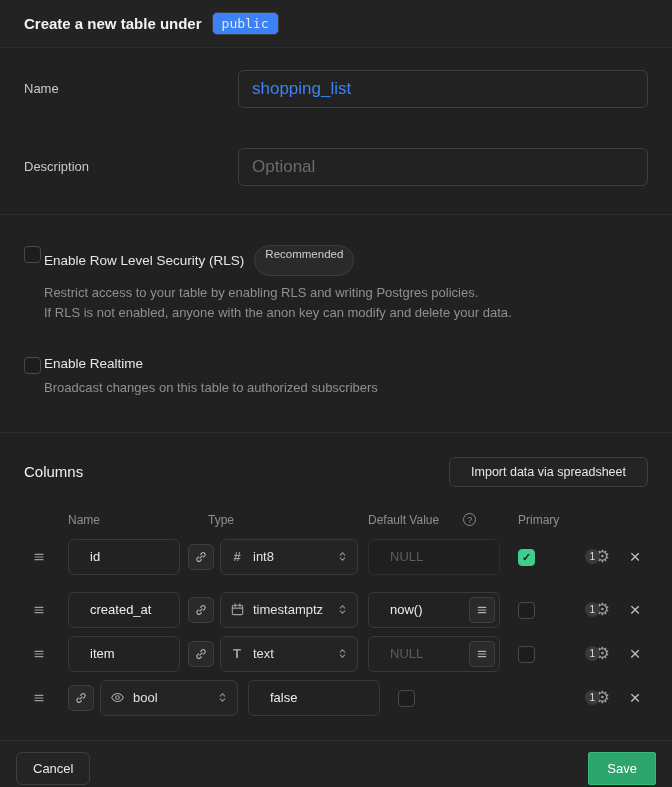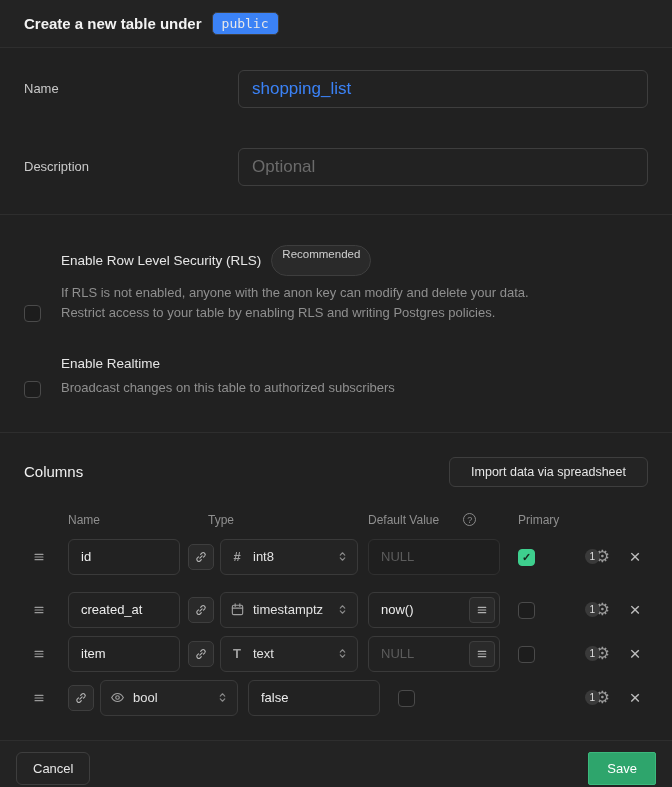--- a/index.html
+++ b/index.html
@@ -37,21 +37,21 @@
   .text-input {
     flex: 1; height: 38px;
     background: #222222; border: 1px solid #3e3e3e; border-radius: 6px;
     color: #3b82f6; font-size: 17px; padding: 7px 13px;
     font-family: inherit; outline: none;
   }
   .text-input::placeholder { color: #6b6b6b; }
 
   
   .toggle-sec { padding: 30px 24px 34px; border-bottom: 1px solid #2e2e2e; }
-  .toggle { display: flex; gap: 20px; align-items: flex-end; }
+  .toggle { display: flex; gap: 3px; align-items: flex-start; }
   .toggle + .toggle { margin-top: 34px; }
   .cb {
     width: 17px; height: 17px; flex: 0 0 17px;
     border: 1px solid #4a4a4a; border-radius: 4px;
     background: #1d1d1d; cursor: pointer;
     display: flex; align-items: center; justify-content: center;
     font-size: 11px; margin-top: 1px;
   }
   .cb.checked { background: #3ecf8e; border-color: #3ecf8e; color: #16281e; font-weight: 700; }
   .toggle-title-row { display: flex; align-items: center; gap: 10px; }
@@ -85,21 +85,21 @@
     font-size: 9px; color: #8a8a8a;
     display: inline-flex; align-items: center; justify-content: center;
   }
 
   .col-row { display: flex; align-items: center; }
   .col-row + .col-row { margin-top: 8px; }
   .col-row.pk { margin-bottom: 17px; }
   .drag { width: 14px; margin: 0 22px 0 8px; color: #9a9a9a; display: flex; cursor: grab; }
   .row-input {
     height: 36px; background: #222222; border: 1px solid #3a3a3a; border-radius: 6px;
-    color: #ededed; font-size: 13px; padding: 0 12px; font-family: inherit; outline: none;
+    color: #ededed; font-size: 13px; padding: 0 21px; font-family: inherit; outline: none;
   }
   .name-inp { width: 112px; margin-right: 8px; }
   .icon-btn {
     width: 26px; height: 26px; flex: 0 0 26px;
     background: #2a2a2a; border: 1px solid #3e3e3e; border-radius: 5px;
     color: #b0b0b0; display: flex; align-items: center; justify-content: center;
     cursor: pointer; margin-right: 6px;
   }
   .type-select {
     width: 138px; height: 36px; margin-right: 10px;
@@ -171,22 +171,22 @@
 
 <div class="toggle-sec">
   <div class="toggle">
     <span class="cb"></span>
     <div>
       <div class="toggle-title-row">
         <span class="toggle-title">Enable Row Level Security (RLS)</span>
         <span class="pill">Recommended</span>
       </div>
       <div class="toggle-desc">
+        <div>Restrict access to your table by enabling RLS and writing Postgres policies.</div>
         <div>If RLS is not enabled, anyone with the anon key can modify and delete your data.</div>
-        <div>Restrict access to your table by enabling RLS and writing Postgres policies.</div>
       </div>
     </div>
   </div>
   <div class="toggle">
     <span class="cb"></span>
     <div>
       <div class="toggle-title-row">
         <span class="toggle-title">Enable Realtime</span>
       </div>
       <div class="toggle-desc">Broadcast changes on this table to authorized subscribers</div>

